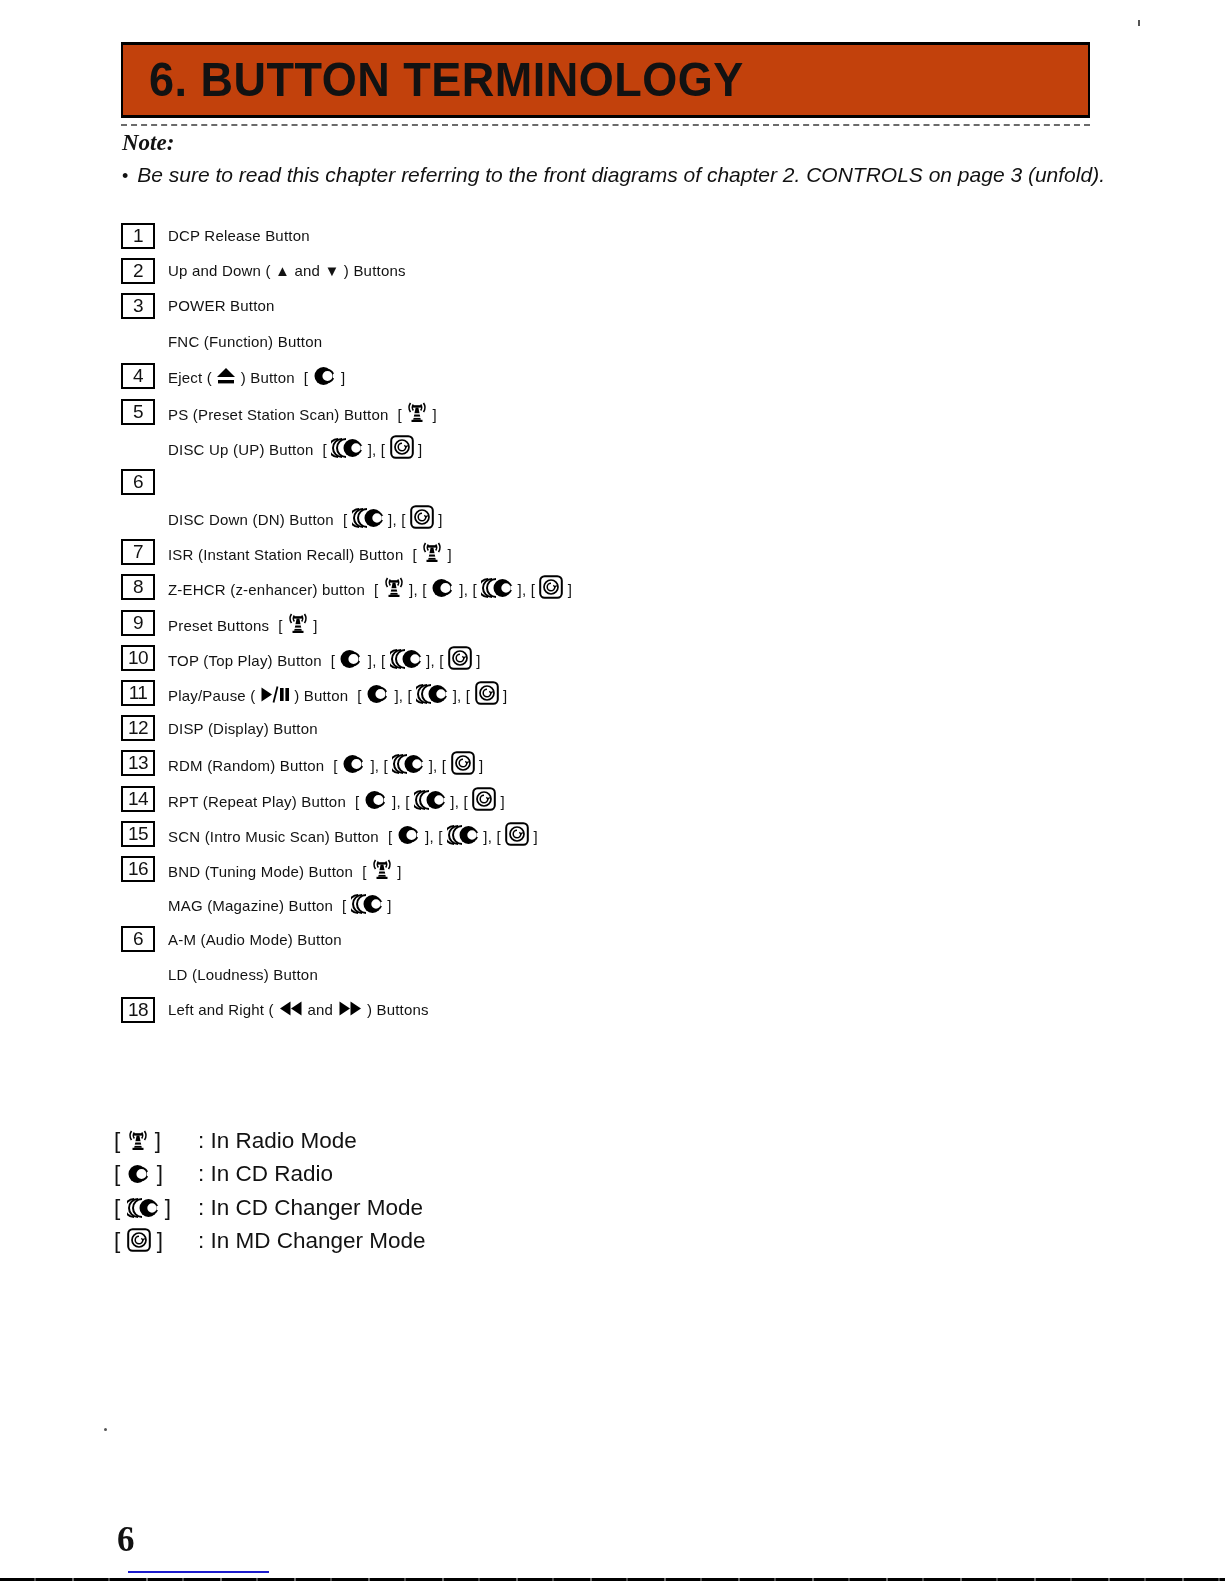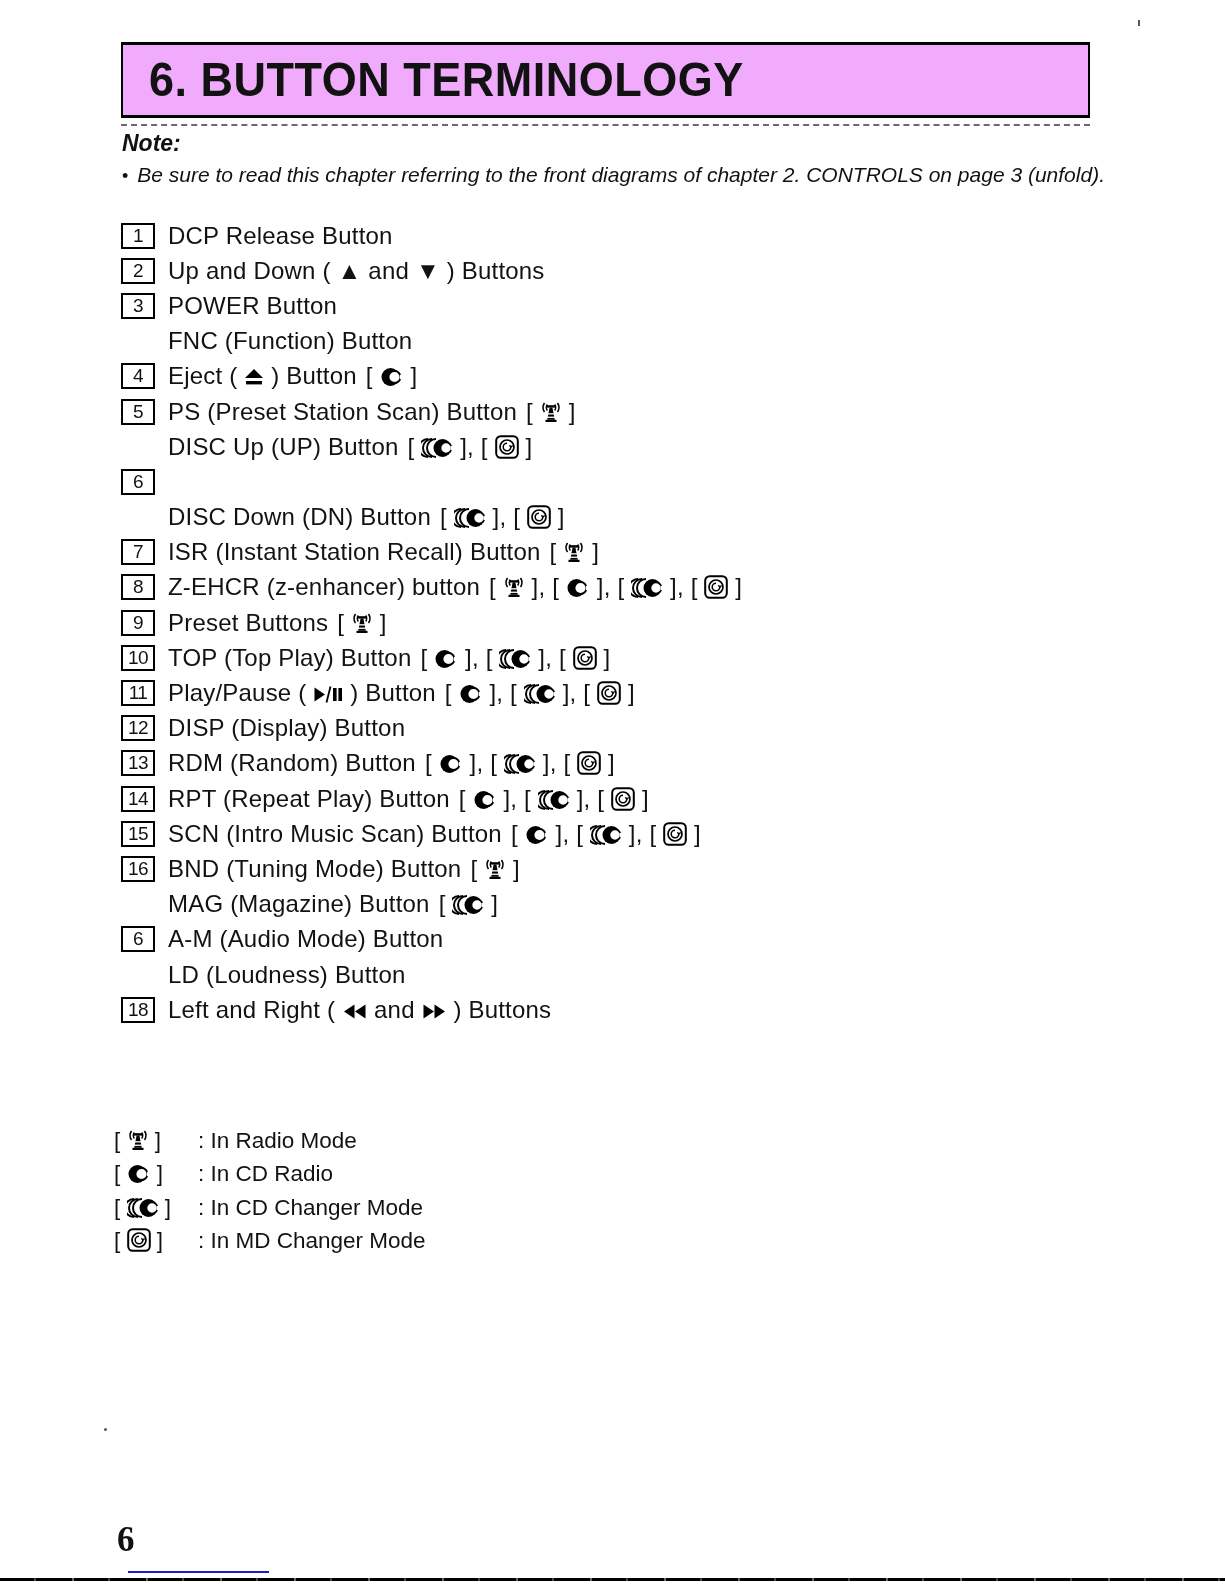--- a/index.html
+++ b/index.html
@@ -4,42 +4,42 @@
 <style>
   html,body{margin:0;padding:0;background:#e8e8e8;}
   .page{
     position:relative;width:1225px;height:1585px;background:#ffffff;
     font-family:"Liberation Sans","DejaVu Sans",sans-serif;color:#121212;
     overflow:hidden;
   }
   .title-box{
     position:absolute;left:121px;top:42px;width:969px;height:76px;
     border:2px solid #000;border-top-width:3px;border-bottom-width:3px;
-    box-sizing:border-box;display:flex;align-items:center;background:#f0abfc;
+    box-sizing:border-box;display:flex;align-items:center;background:#c2410c;
   }
   .title{
     font-size:45px;font-weight:bold;letter-spacing:0.5px;padding-left:26px;
     white-space:nowrap;transform:scaleY(1.06);transform-origin:left center;
   }
   .title-underline{
     position:absolute;left:121px;top:124px;width:969px;height:0;
     border-top:2px dashed #3a3a3a;opacity:.75;
   }
-  .note-head{position:absolute;left:122px;top:130px;font-size:23px;font-weight:bold;font-style:italic;}
+  .note-head{position:absolute;left:122px;top:130px;font-size:23px;font-weight:bold;font-style:italic;font-family:Liberation Serif, serif;}
   .note-line{position:absolute;left:122px;top:163px;font-size:21px;font-style:italic;white-space:nowrap;text-align:center;}
   .note-line .marker{margin-right:9px;font-style:normal;font-size:18px;}
   .list{position:absolute;left:121px;top:218px;}
   .row{display:flex;align-items:center;height:35.2px;}
   .numbox{
     width:34px;min-width:34px;height:26px;border:2px solid #000;box-sizing:border-box;
     display:flex;align-items:center;justify-content:center;
     font-size:19px;margin-right:13px;letter-spacing:-0.5px;
   }
   .numbox.empty{visibility:hidden;}
-  .content{font-size:24px;white-space:nowrap;letter-spacing:0.2px;}
+  .content{font-size:15px;white-space:nowrap;letter-spacing:0.2px;}
   .modes{margin-left:9px;}
   .icon{display:inline-block;}
   .icon svg{vertical-align:-4px;}
   .icon[data-name="radio-icon"] svg{vertical-align:-5px;}
   .icon[data-name="eject-icon"] svg{vertical-align:-2px;}
   .icon[data-name="play-pause-icon"] svg{vertical-align:-2px;}
   .icon[data-name="rewind-icon"] svg,.icon[data-name="fast-forward-icon"] svg{vertical-align:-1px;}
   .legend{position:absolute;left:114px;top:1124px;}
   .lg-row{display:flex;align-items:center;height:33.5px;font-size:22.5px;}
   .lg-ic{width:84px;white-space:nowrap;}

